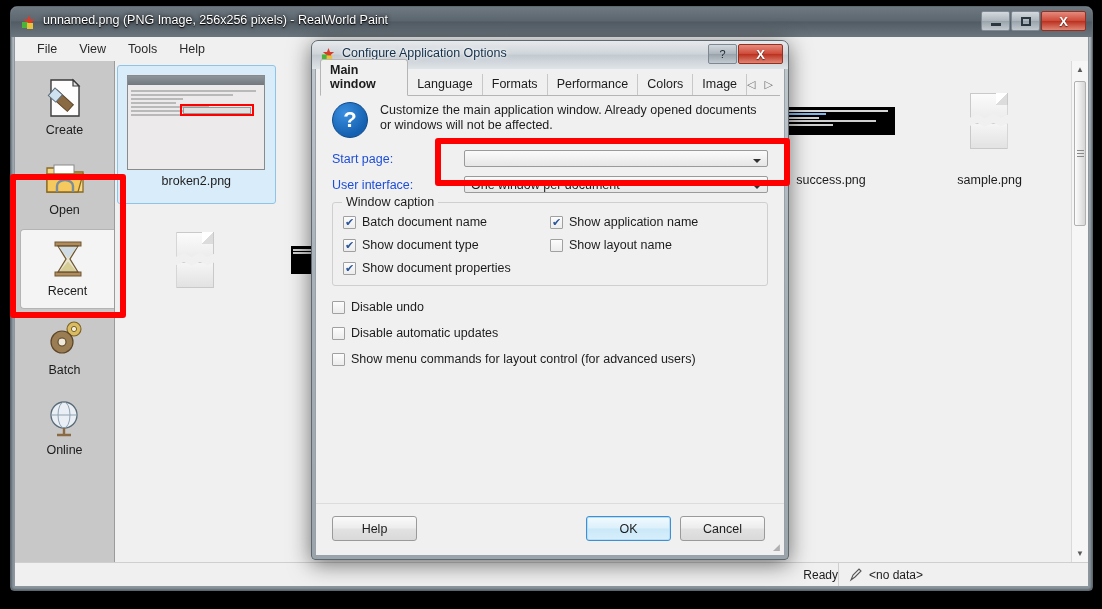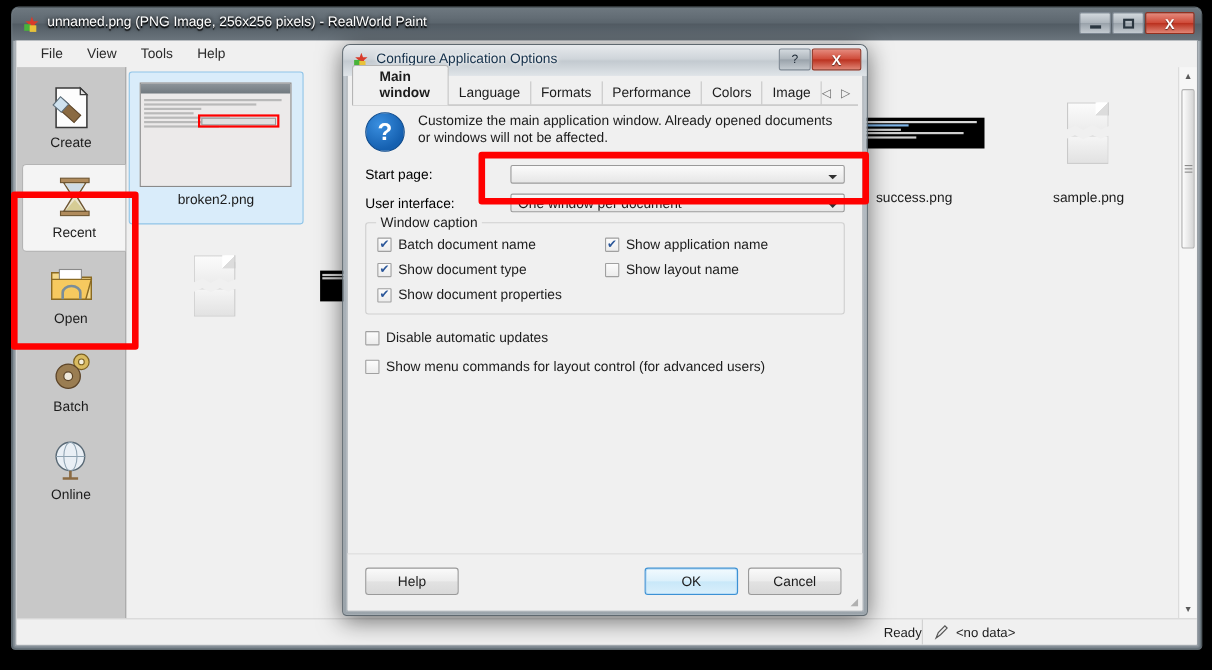--- a/index.html
+++ b/index.html
@@ -214,38 +214,38 @@
     display:flex; align-items:flex-end;
   }
   .tab {
     font-size:12.5px; color:#1c1c1c; padding:3px 9px 4px 9px;
     border-right:1px solid #c8c8c8;
   }
   .tab.active {
     font-weight:bold; background:#f0f0f0;
     border:1px solid #b5b5b5; border-bottom:1px solid #f0f0f0;
     border-radius:3px 3px 0 0; margin-bottom:-1px;
-    padding:3px 9px 4px 24px;
+    padding:3px 9px 4px 9px;
   }
   .tab-nav { margin-left:auto; display:flex; gap:9px; padding-right:7px; padding-bottom:4px; color:#6b6b6b; font-size:11px; }
 
   .dlg-content { position:absolute; left:0; right:0; top:23px; bottom:52px; padding:10px 16px 0 16px; }
 
   .info-row { display:flex; gap:12px; margin-bottom:12px; }
   .qmark {
     width:36px;height:36px;border-radius:50%;flex:none;
     background: radial-gradient(circle at 35% 30%, #3a8fe0, #1560b0 70%);
     color:#fff; font-size:22px; font-weight:bold;
     display:flex;align-items:center;justify-content:center;
     border:1px solid #0d4a8c;
   }
   .info-text { font-size:12.5px; color:#1c1c1c; line-height:15px; padding-top:1px; }
 
   .form-row { display:flex; align-items:center; margin-bottom:9px; }
-  .form-label { width:132px; font-size:12.5px; color:#000000; }
+  .form-label { width:132px; font-size:12.5px; color:#1d4ed8; }
   .combo {
     flex:1; height:17px; border:1px solid #9a9a9a; border-radius:2px;
     background: linear-gradient(to bottom,#fbfbfb,#e6e6e6);
     display:flex; align-items:center; position:relative;
     padding-left:6px; font-size:12.5px; color:#1c1c1c;
   }
   .combo .arrow {
     position:absolute; right:6px; top:8px;
     width:0;height:0;border-left:4px solid transparent;border-right:4px solid transparent;
     border-top:4px solid #303030;
@@ -342,43 +342,43 @@
               <svg viewBox="0 0 44 44" width="44" height="44">
                 <polygon points="8,4 30,4 36,10 36,40 8,40" fill="#fdfdfd" stroke="#3a3a3a" stroke-width="1.4"></polygon>
                 <polygon points="30,4 30,10 36,10" fill="#e2e2e2" stroke="#3a3a3a" stroke-width="1.2"></polygon>
                 <rect x="14" y="14" width="22" height="9" transform="rotate(42 14 14)" fill="#8a6a42" stroke="#5d4529" stroke-width="1"></rect>
                 <polygon points="12,12 22,12 22,22 12,22" transform="rotate(42 12 12)" fill="#cfe2ef" stroke="#5d6e7a" stroke-width="1"></polygon>
               </svg>
             </div>
             <div class="side-label">Create</div>
           </div>
 
+          <div class="side-item">
+            <div class="side-icon">
+              <svg viewBox="0 0 44 44" width="44" height="44">
+                <path d="M4 12 h13 l4 4 h19 v20 H4 Z" fill="#f5d98a" stroke="#8a6a22" stroke-width="1.3"></path>
+                <rect x="11" y="9" width="20" height="14" fill="#ffffff" stroke="#8a8a8a" stroke-width="1"></rect>
+                <path d="M4 18 h36 l-5 18 H4 Z" fill="#f6c95f" stroke="#8a6a22" stroke-width="1.3"></path>
+                <path d="M14 36 v-6 a8 6 0 0 1 16 0 v6" fill="none" stroke="#7b8d99" stroke-width="2.4"></path>
+              </svg>
+            </div>
+            <div class="side-label">Open</div>
+          </div>
+
           <div class="side-item selected">
             <div class="side-icon">
               <svg viewBox="0 0 44 44" width="44" height="44">
                 <rect x="9" y="5" width="26" height="4" fill="#b08b5c" stroke="#6f5733" stroke-width="1"></rect>
                 <rect x="9" y="35" width="26" height="4" fill="#b08b5c" stroke="#6f5733" stroke-width="1"></rect>
                 <path d="M12 9 h20 l-8 13 8 13 H12 l8 -13 Z" fill="#e9e5cf" stroke="#6f5733" stroke-width="1.3"></path>
                 <path d="M13 10 h18 l-9 11.5 Z" fill="#cfdce6"></path>
                 <path d="M14 34 h16 l-8 -9.5 Z" fill="#d6cc95"></path>
               </svg>
             </div>
             <div class="side-label">Recent</div>
-          </div>
-
-          <div class="side-item">
-            <div class="side-icon">
-              <svg viewBox="0 0 44 44" width="44" height="44">
-                <path d="M4 12 h13 l4 4 h19 v20 H4 Z" fill="#f5d98a" stroke="#8a6a22" stroke-width="1.3"></path>
-                <rect x="11" y="9" width="20" height="14" fill="#ffffff" stroke="#8a8a8a" stroke-width="1"></rect>
-                <path d="M4 18 h36 l-5 18 H4 Z" fill="#f6c95f" stroke="#8a6a22" stroke-width="1.3"></path>
-                <path d="M14 36 v-6 a8 6 0 0 1 16 0 v6" fill="none" stroke="#7b8d99" stroke-width="2.4"></path>
-              </svg>
-            </div>
-            <div class="side-label">Open</div>
           </div>
 
           <div class="side-item">
             <div class="side-icon">
               <svg viewBox="0 0 44 44" width="44" height="44">
                 <g fill="#d9bb61" stroke="#7d6222" stroke-width="1.1">
                   <circle cx="31" cy="13" r="7"></circle>
                 </g>
                 <circle cx="31" cy="13" r="2.6" fill="#f5f0dd" stroke="#7d6222" stroke-width="1"></circle>
                 <g fill="#9a7d52" stroke="#5d4529" stroke-width="1.2">
@@ -650,20 +650,24 @@
                 <span>Show document properties</span>
               </label>
             </div>
             <div class="cbcol"></div>
           </div>
         </div>
 
         <div class="standalone-cbs">
           <label class="cb">
             <span class="box"></span>
+            <span>Disable undo</span>
+          </label>
+          <label class="cb">
+            <span class="box"></span>
             <span>Disable automatic updates</span>
           </label>
           <label class="cb">
             <span class="box"></span>
             <span>Show menu commands for layout control (for advanced users)</span>
           </label>
         </div>
 
       </div>
 

